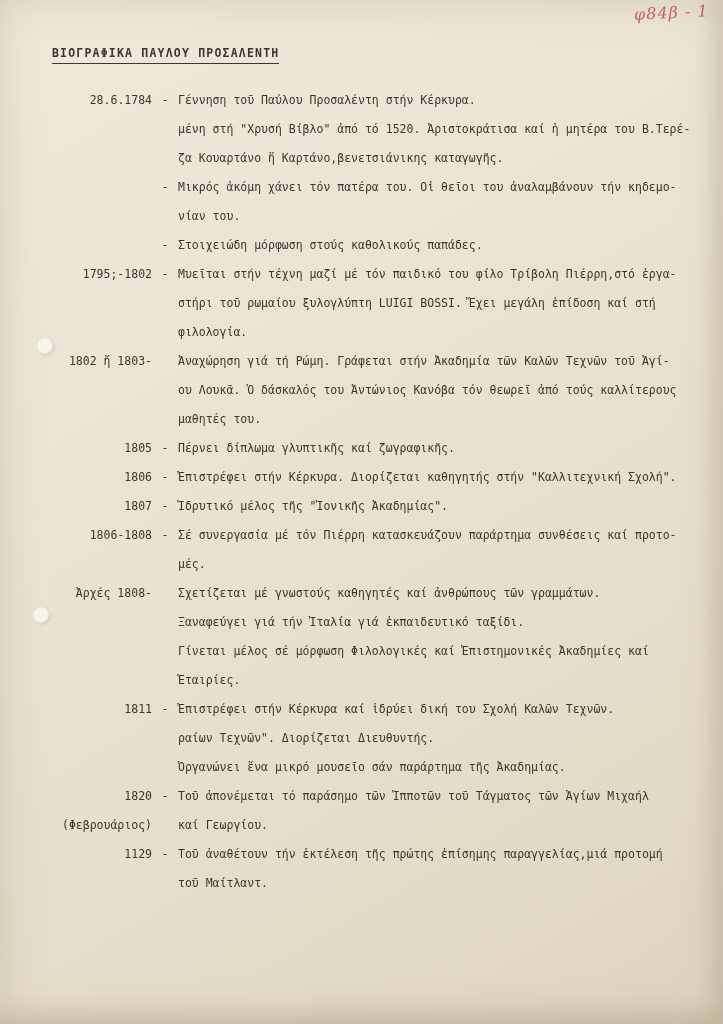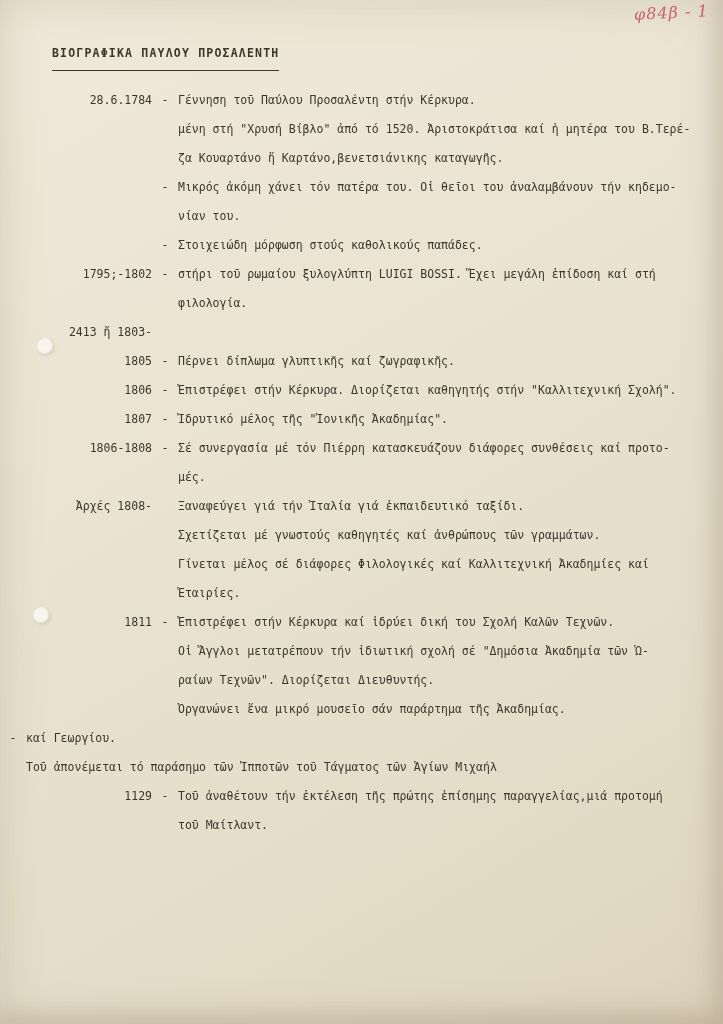--- a/index.html
+++ b/index.html
@@ -18,21 +18,21 @@
   .annotation{
     position:absolute; top:3px; right:14px;
     font-family:"DejaVu Serif",serif; font-style:italic;
     font-size:16px; letter-spacing:1px;
     color:var(--annot,#c75f72); transform:rotate(-3deg);
   }
 
   .title{
     position:absolute; left:52px; top:46px;
     font-size:11.5px; font-weight:bold; letter-spacing:1.2px;
-    padding-bottom:10px; border-bottom:1.5px solid currentColor;
+    padding-bottom:3px; border-bottom:1.5px solid currentColor;
   }
 
   .entries{ position:absolute; top:86px; left:0; right:0; }
   .entry{ display:flex; align-items:flex-start; padding-right:22px; }
   .date-col{ flex:0 0 152px; text-align:right; font-size:11.5px; line-height:29px; }
   .blocks{ flex:1; min-width:0; }
   .block{ display:flex; align-items:flex-start; }
   .dash-cell{ flex:0 0 26px; text-align:center; font-size:11.5px; line-height:29px; }
   .lines{ flex:1; min-width:0; }
   .line{ font-size:11.5px; line-height:29px; white-space:pre; }
@@ -88,29 +88,40 @@
         </div>
       </div>
       <div class="entry">
         <div class="date-col">
           <div class="date">1795;-1802</div>
         </div>
         <div class="blocks">
           <div class="block">
             <div class="dash-cell">-</div>
             <div class="lines">
+              <div class="line">Μυεῖται στήν τέχνη μαζί μέ τόν παιδικό του φίλο Τρίβολη Πιέρρη,στό ἐργα-</div>
               <div class="line">στήρι τοῦ ρωμαίου ξυλογλύπτη LUIGI BOSSI. Ἔχει μεγάλη ἐπίδοση καί στή</div>
               <div class="line">φιλολογία.</div>
             </div>
           </div>
         </div>
       </div>
       <div class="entry">
         <div class="date-col">
-          <div class="date">2413 ἤ 1803-</div>
+          <div class="date">1802 ἤ 1803-</div>
+        </div>
+        <div class="blocks">
+          <div class="block">
+            <div class="dash-cell"></div>
+            <div class="lines">
+              <div class="line">Ἀναχώρηση γιά τή Ρώμη. Γράφεται στήν Ἀκαδημία τῶν Καλῶν Τεχνῶν τοῦ Ἁγί-</div>
+              <div class="line">ου Λουκᾶ. Ὁ δάσκαλός του Ἀντώνιος Κανόβα τόν θεωρεῖ ἀπό τούς καλλίτερους</div>
+              <div class="line">μαθητές του.</div>
+            </div>
+          </div>
         </div>
       </div>
       <div class="entry">
         <div class="date-col">
           <div class="date">1805</div>
         </div>
         <div class="blocks">
           <div class="block">
             <div class="dash-cell">-</div>
             <div class="lines">
@@ -146,85 +157,88 @@
         </div>
       </div>
       <div class="entry">
         <div class="date-col">
           <div class="date">1806-1808</div>
         </div>
         <div class="blocks">
           <div class="block">
             <div class="dash-cell">-</div>
             <div class="lines">
-              <div class="line">Σέ συνεργασία μέ τόν Πιέρρη κατασκευάζουν διάφορες συνθέσεις καί προτο-</div>
+              <div class="line">Σέ συνεργασία μέ τόν Πιέρρη κατασκευάζουν παράρτημα συνθέσεις καί προτο-</div>
               <div class="line">μές.</div>
             </div>
           </div>
         </div>
       </div>
       <div class="entry">
         <div class="date-col">
           <div class="date">Ἀρχές 1808-</div>
         </div>
         <div class="blocks">
           <div class="block">
             <div class="dash-cell"></div>
             <div class="lines">
+              <div class="line">Σχετίζεται μέ γνωστούς καθηγητές καί ἀνθρώπους τῶν γραμμάτων.</div>
+            </div>
+          </div>
+          <div class="block">
+            <div class="dash-cell"></div>
+            <div class="lines">
               <div class="line">Ξαναφεύγει γιά τήν Ἰταλία γιά ἐκπαιδευτικό ταξίδι.</div>
             </div>
           </div>
           <div class="block">
             <div class="dash-cell"></div>
             <div class="lines">
-              <div class="line">Σχετίζεται μέ γνωστούς καθηγητές καί ἀνθρώπους τῶν γραμμάτων.</div>
-            </div>
-          </div>
-          <div class="block">
-            <div class="dash-cell"></div>
-            <div class="lines">
-              <div class="line">Γίνεται μέλος σέ διάφορες Φιλολογικές καί Καλλιτεχνική Ἀκαδημίες καί</div>
+              <div class="line">Γίνεται μέλος σέ μόρφωση Φιλολογικές καί Ἐπιστημονικές Ἀκαδημίες καί</div>
               <div class="line">Ἑταιρίες.</div>
             </div>
           </div>
         </div>
       </div>
       <div class="entry">
         <div class="date-col">
           <div class="date">1811</div>
         </div>
         <div class="blocks">
           <div class="block">
             <div class="dash-cell">-</div>
             <div class="lines">
               <div class="line">Ἐπιστρέφει στήν Κέρκυρα καί ἱδρύει δική του Σχολή Καλῶν Τεχνῶν.</div>
             </div>
           </div>
           <div class="block">
             <div class="dash-cell"></div>
             <div class="lines">
-              <div class="line">Οἱ Ἄγγλοι μετατρέπουν τήν ἰδιωτική σχολή σέ "Δημόσια Ἀκαδημία τῶν Ὡ-</div>
               <div class="line">ραίων Τεχνῶν". Διορίζεται Διευθυντής.</div>
             </div>
           </div>
           <div class="block">
             <div class="dash-cell"></div>
             <div class="lines">
               <div class="line">Ὀργανώνει ἕνα μικρό μουσεῖο σάν παράρτημα τῆς Ἀκαδημίας.</div>
             </div>
           </div>
         </div>
       </div>
       <div class="entry">
-        <div class="blocks">
-          <div class="block">
-            <div class="dash-cell">-</div>
-            <div class="lines">
+        <div class="date-col">
+          <div class="date">1820</div>
+          <div class="date-note">(Φεβρουάριος)</div>
+        </div>
+        <div class="blocks">
+          <div class="block">
+            <div class="dash-cell">-</div>
+            <div class="lines">
+              <div class="line">Τοῦ ἀπονέμεται τό παράσημο τῶν Ἱπποτῶν τοῦ Τάγματος τῶν Ἁγίων Μιχαήλ</div>
               <div class="line">καί Γεωργίου.</div>
-              <div class="line">Τοῦ ἀπονέμεται τό παράσημο τῶν Ἱπποτῶν τοῦ Τάγματος τῶν Ἁγίων Μιχαήλ</div>
             </div>
           </div>
         </div>
       </div>
       <div class="entry">
         <div class="date-col">
           <div class="date">1129</div>
         </div>
         <div class="blocks">
           <div class="block">

